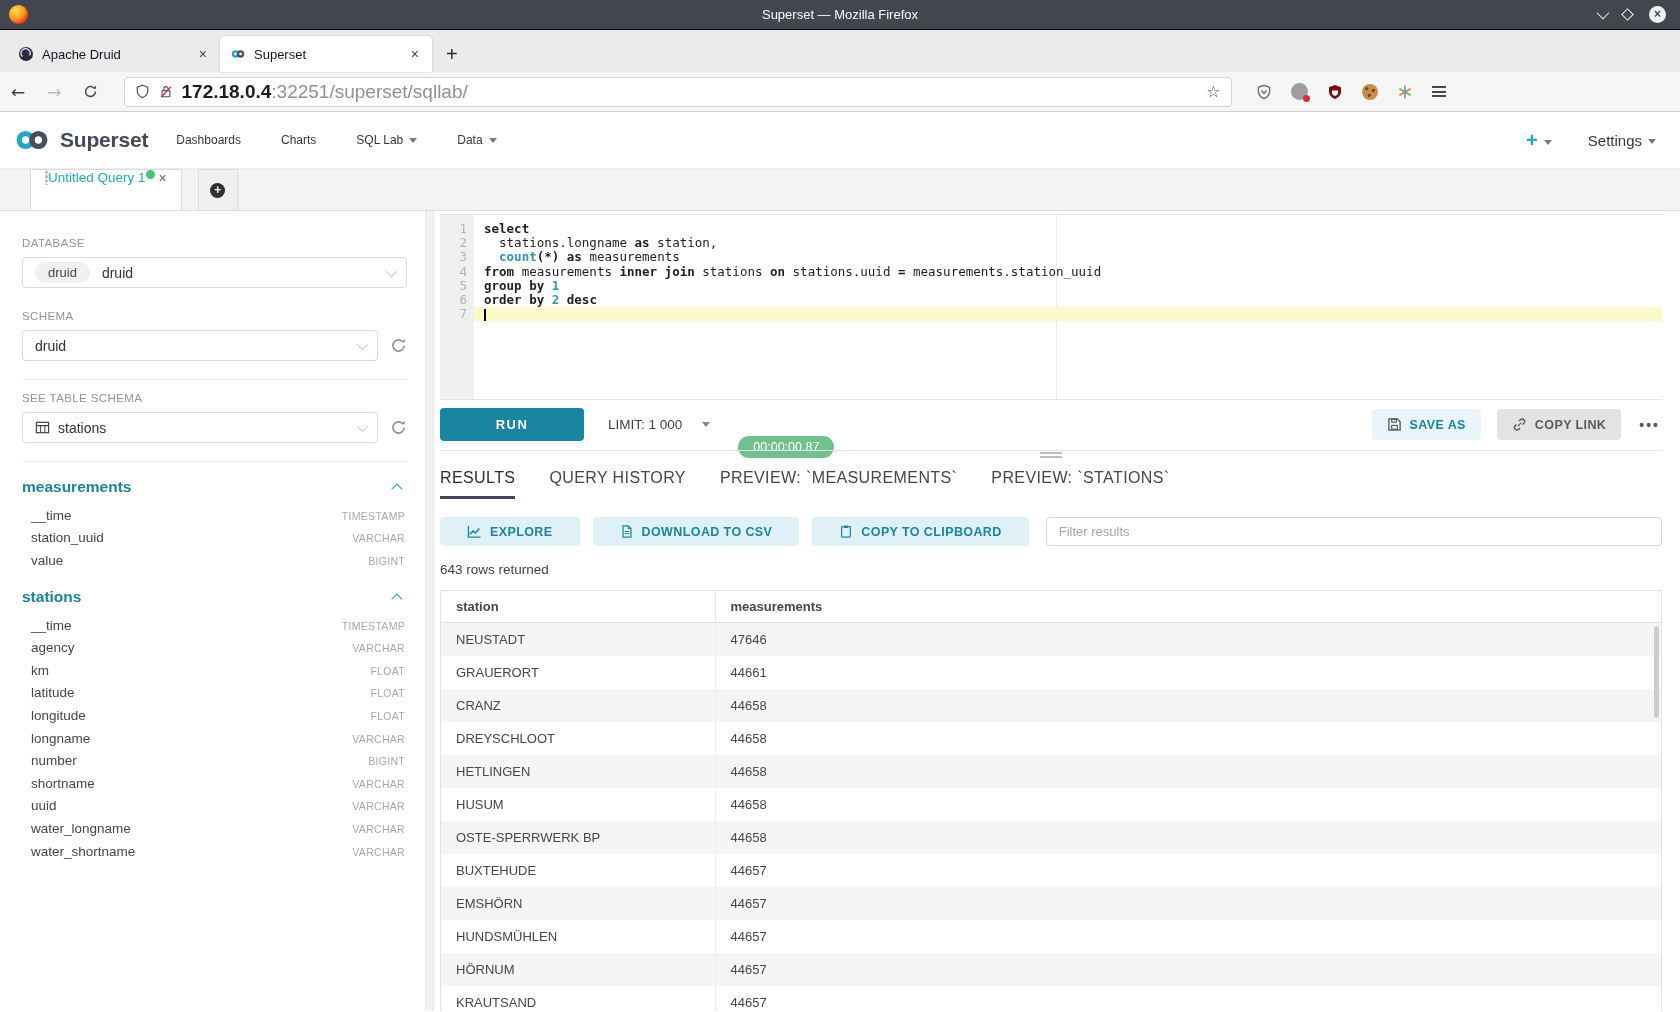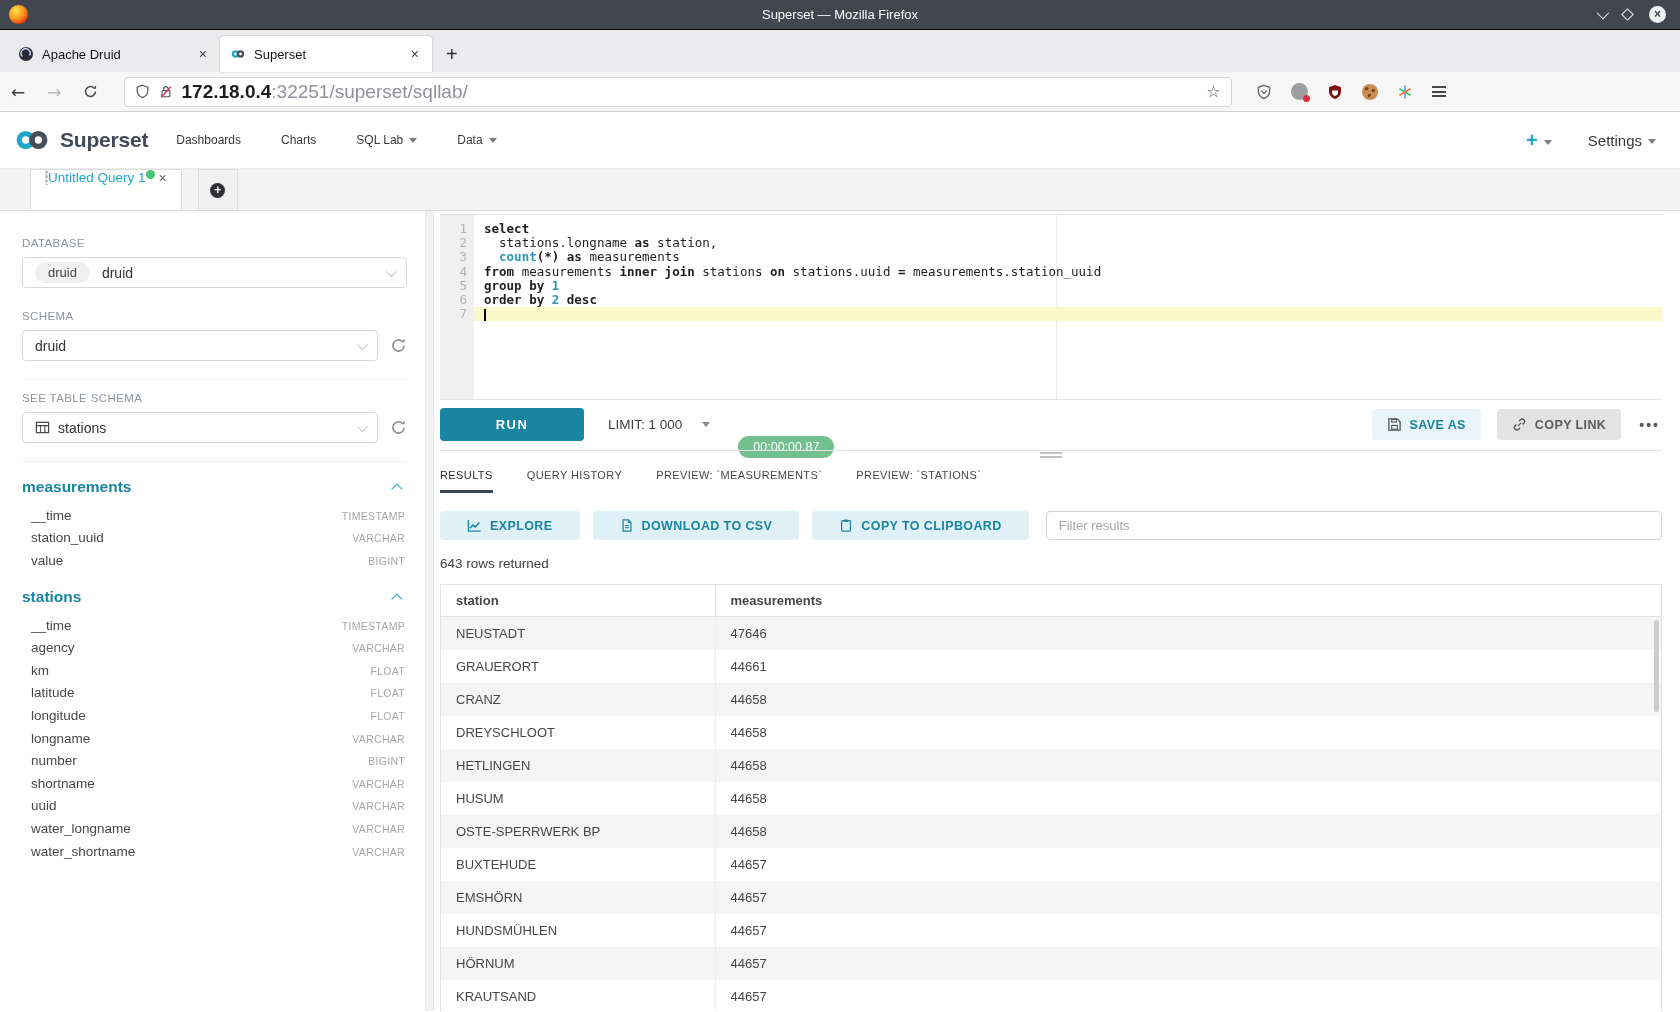--- a/index.html
+++ b/index.html
@@ -125,21 +125,21 @@
   .saveas { background:#e9f5fa; color:#1985a0; }
   .copylink { background:#e3e3e3; color:#5b5b5b; }
   .more-dots { color:#5b5b5b; font-weight:bold; font-size:14px; letter-spacing:2px; margin:0 2px 0 2px; }
 
   
   .split { border-bottom:1px solid #e3e3e3; margin-top:9px; position:relative; }
   .split-handle { position:absolute; left:50%; top:2px; transform:translateX(-50%); width:22px; }
   .split-handle div { height:1.6px; background:#bfbfbf; margin-bottom:2.4px; }
 
   
-  .stabs { display:flex; gap:34px; padding-top:18px; font-size:11px; color:#484646; letter-spacing:.4px; }
+  .stabs { display:flex; gap:34px; padding-top:18px; font-size:16px; color:#484646; letter-spacing:.4px; }
   .stab { padding-bottom:9px; border-bottom:3px solid transparent; }
   .stab.active { border-bottom-color:#3f4757; color:#2d2d2d; }
   .actions-row { display:flex; align-items:center; margin-top:18px; gap:13px; }
   .action-btn { background:#dff0f7; color:#1985a0; border:none; border-radius:4px; height:29px;
     padding:0 27px; display:flex; align-items:center; gap:8px; font-weight:bold; font-size:12.5px;
     letter-spacing:.4px; font-family:inherit; }
   .filter-input { flex:1; margin-left:4px; height:29px; border:1px solid #d4d4d4; border-radius:4px;
     padding:0 12px; font-size:13px; color:#444; font-family:inherit; outline:none; }
   .filter-input::placeholder { color:#a6a6a6; }
   .rows-returned { margin-top:16px; font-size:13.5px; color:#3f3f3f; }

